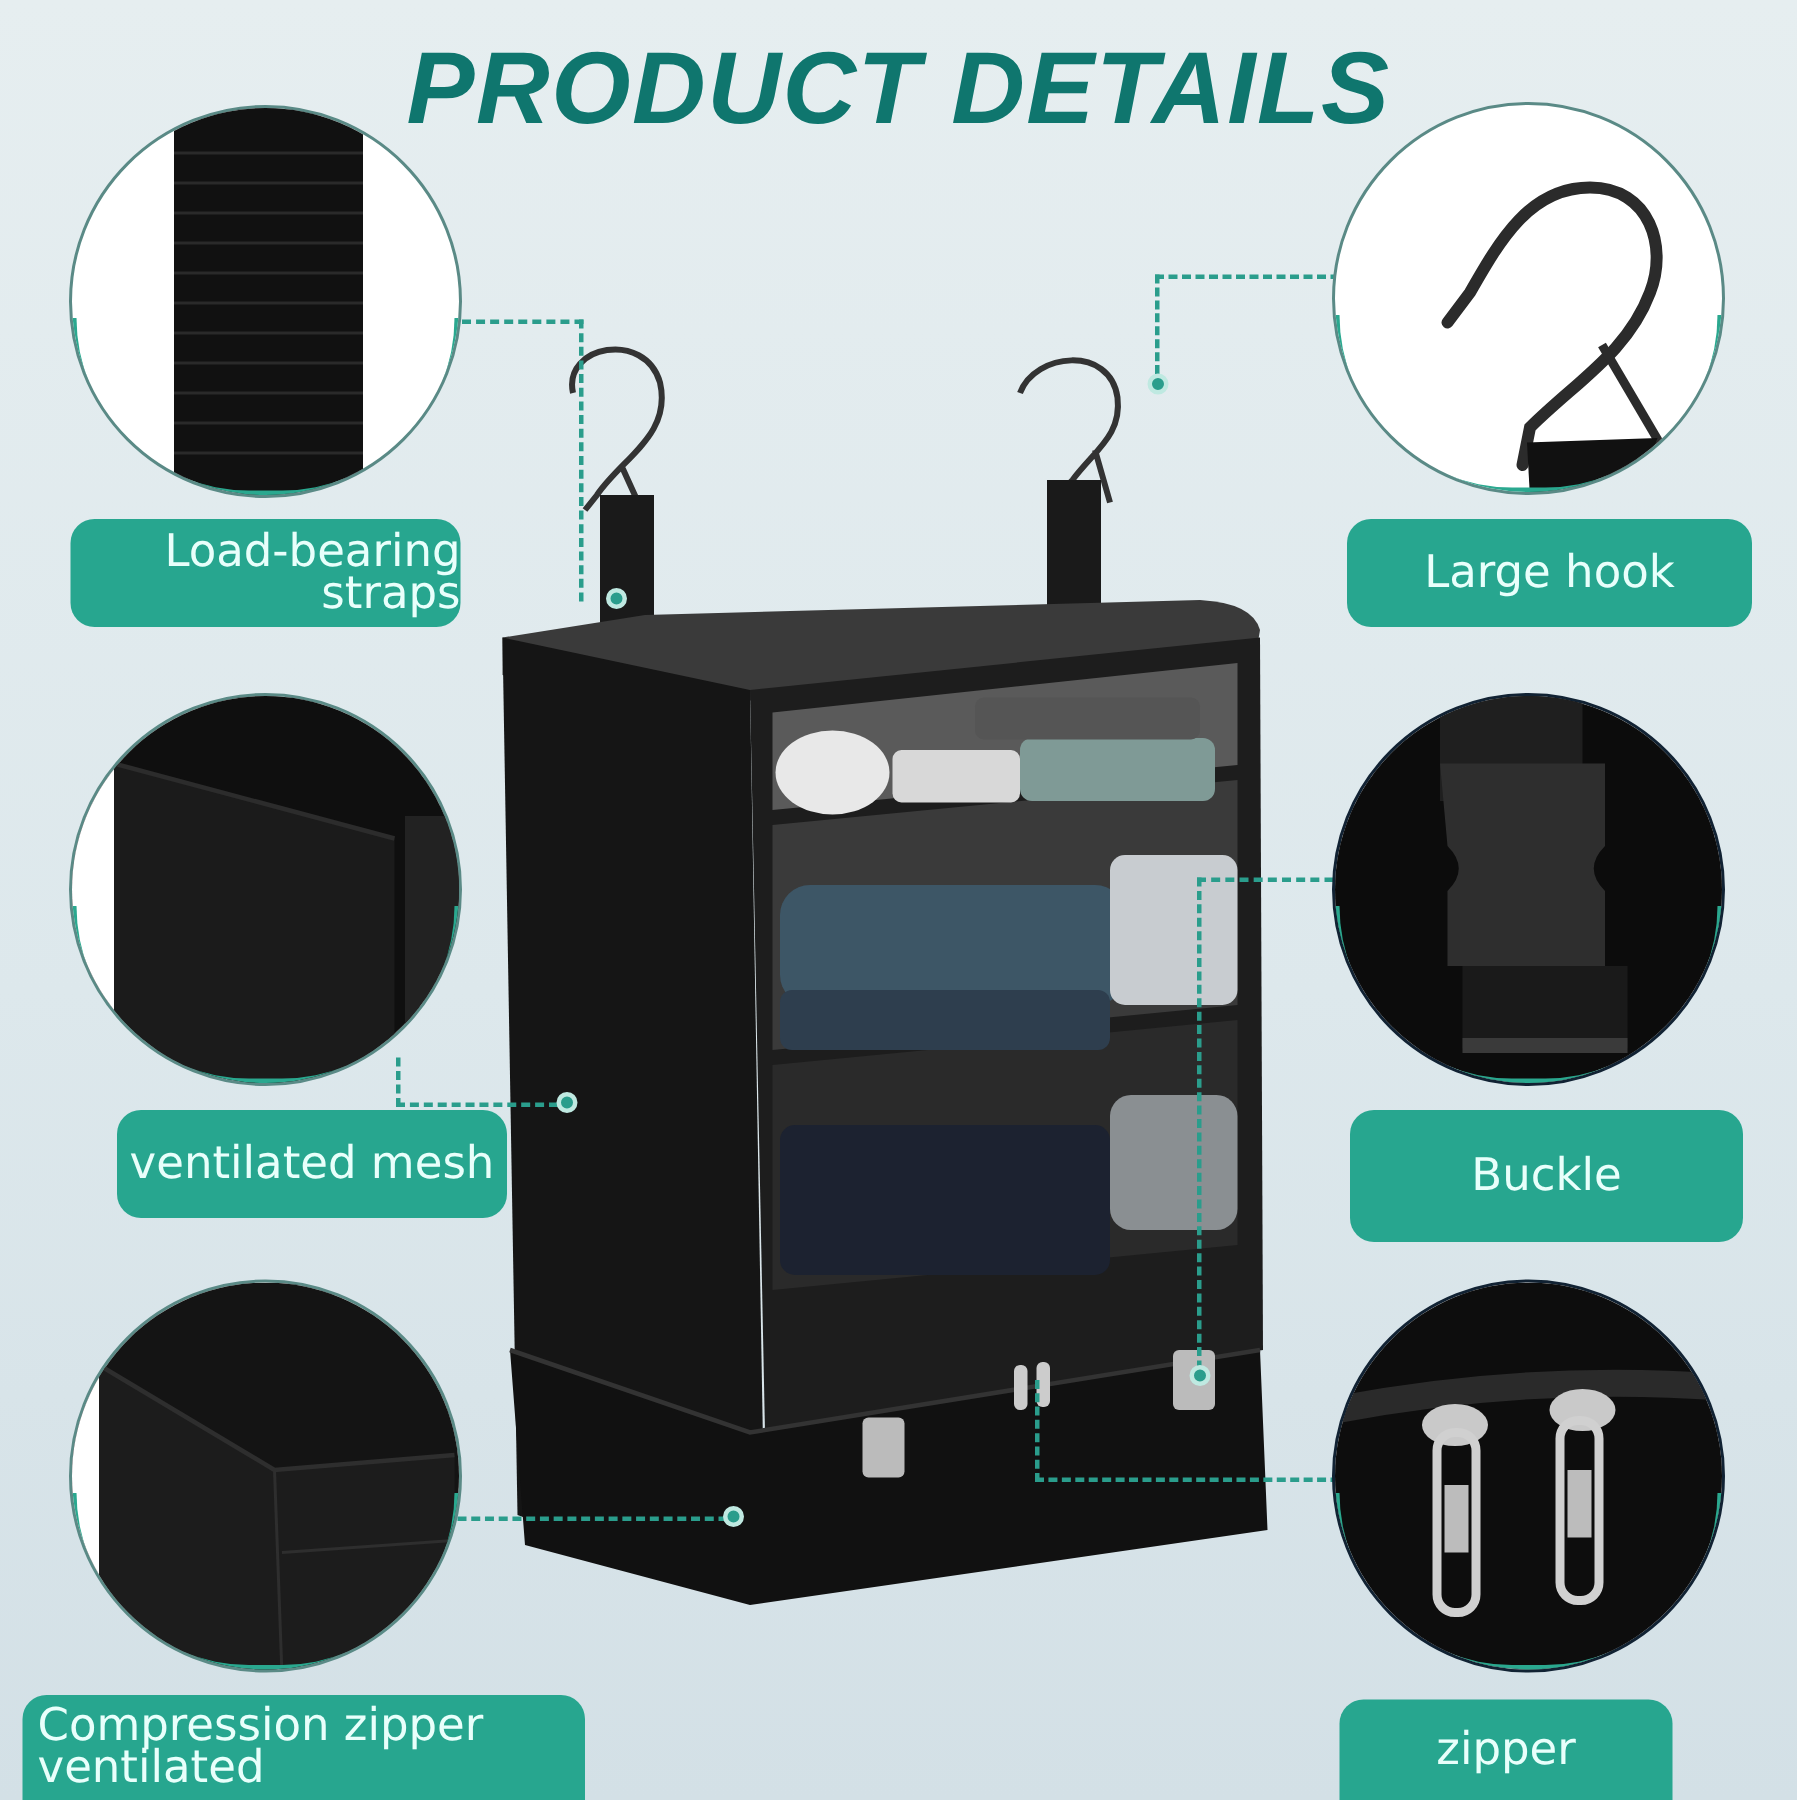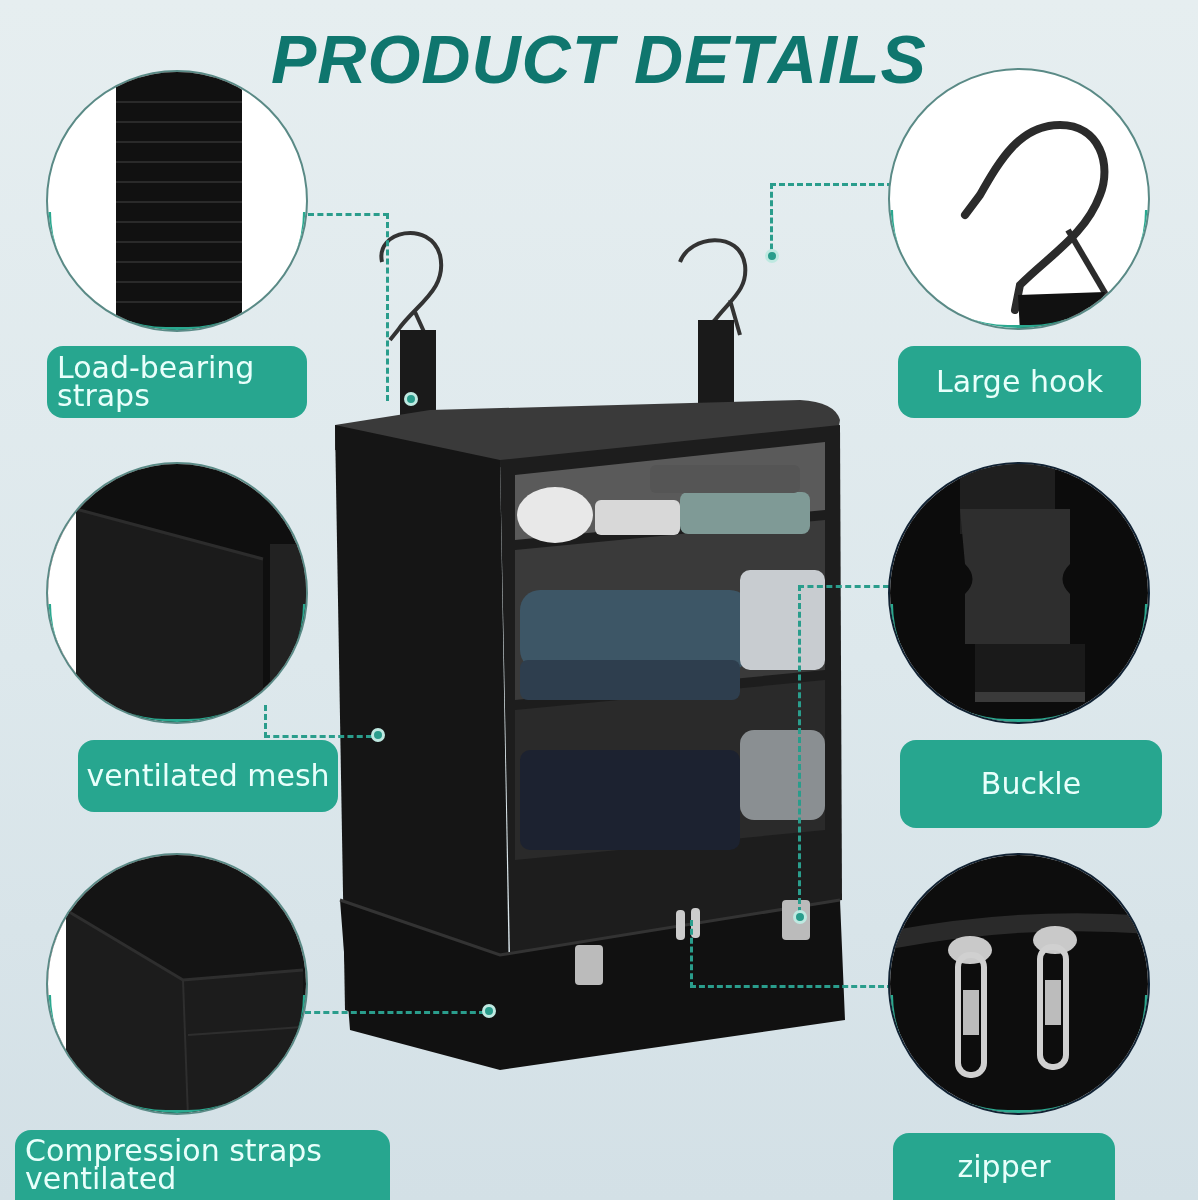--- a/index.html
+++ b/index.html
@@ -99,34 +99,34 @@
         <line x1="68" y1="130" x2="194" y2="130"></line>
       <line x1="68" y1="150" x2="194" y2="150"></line>
         <line x1="68" y1="170" x2="194" y2="170"></line>
       <line x1="68" y1="190" x2="194" y2="190"></line>
         <line x1="68" y1="210" x2="194" y2="210"></line>
       <line x1="68" y1="230" x2="194" y2="230"></line>
     </g>
   </svg>
   <div class="rim"></div>
 </div>
-<div class="label left" style="left:47px;top:346px;width:260px;height:72px;flex-direction:column;align-items:flex-start;justify-content:center;line-height:28px;font-size:30px;">
+<div class="label left" style="left:47px;top:346px;width:260px;height:72px;flex-direction:column;align-items:flex-end;justify-content:center;line-height:28px;font-size:30px;">
   <span>Load-bearing</span>
   <span>straps</span>
 </div>
 
 <div class="circle" style="left:888px;top:68px;">
   <svg width="262" height="262">
     <path d="M75 145 L 90 125 C 110 90, 130 55, 170 55 C 210 55, 222 95, 210 125 C 195 165, 160 185, 130 215 L 125 240" fill="none" stroke="#2b2b2b" stroke-width="8" stroke-linecap="round"></path>
     <line x1="178" y1="160" x2="218" y2="228" stroke="#2b2b2b" stroke-width="6"></line>
     <path d="M128 225 L 215 222 L 200 262 L 130 262 Z" fill="#111"></path>
   </svg>
   <div class="rim"></div>
 </div>
-<div class="label" style="left:898px;top:346px;width:243px;height:72px;">Large hook</div>
+<div class="label" style="left:898px;top:346px;width:270px;height:72px;">Large hook</div>
 
 <div class="circle" style="left:46px;top:462px;">
   <svg width="262" height="262">
     <rect x="0" y="0" width="262" height="262" fill="#0f0f0f"></rect>
     <rect x="0" y="0" width="28" height="262" fill="#fff"></rect>
     <path d="M28 45 L 215 95 L 215 262 L 28 262 Z" fill="#1b1b1b"></path>
     <path d="M28 45 L 215 95" stroke="#2c2c2c" stroke-width="3"></path>
     <rect x="222" y="80" width="40" height="182" fill="#222"></rect>
   </svg>
   <div class="rim"></div>
@@ -150,21 +150,21 @@
     <rect x="0" y="0" width="262" height="262" fill="#141414"></rect>
     <rect x="0" y="0" width="18" height="262" fill="#fff"></rect>
     <path d="M18 55 L 135 125 L 255 115 L 255 262 L 18 262 Z" fill="#1c1c1c"></path>
     <path d="M18 55 L 135 125 L 255 115" stroke="#2e2e2e" stroke-width="3" fill="none"></path>
     <line x1="135" y1="125" x2="140" y2="262" stroke="#2e2e2e" stroke-width="2"></line>
     <line x1="140" y1="180" x2="255" y2="172" stroke="#2e2e2e" stroke-width="2"></line>
   </svg>
   <div class="rim"></div>
 </div>
 <div class="label left" style="left:15px;top:1130px;width:375px;height:70px;flex-direction:column;align-items:flex-start;justify-content:center;line-height:28px;font-size:30px;border-radius:16px 16px 0 0;">
-  <span>Compression straps</span>
+  <span>Compression zipper</span>
   <span>ventilated</span>
 </div>
 
 <div class="circle" style="left:888px;top:853px;border-color:#123;">
   <svg width="262" height="262">
     <rect x="0" y="0" width="262" height="262" fill="#0d0d0d"></rect>
     <path d="M0 85 Q 130 60 262 70" stroke="#2a2a2a" stroke-width="18" fill="none"></path>
     <ellipse cx="80" cy="95" rx="22" ry="14" fill="#c9c9c9"></ellipse>
     <ellipse cx="165" cy="85" rx="22" ry="14" fill="#c9c9c9"></ellipse>
     <rect x="68" y="100" width="26" height="120" rx="12" fill="none" stroke="#d0d0d0" stroke-width="6"></rect>

